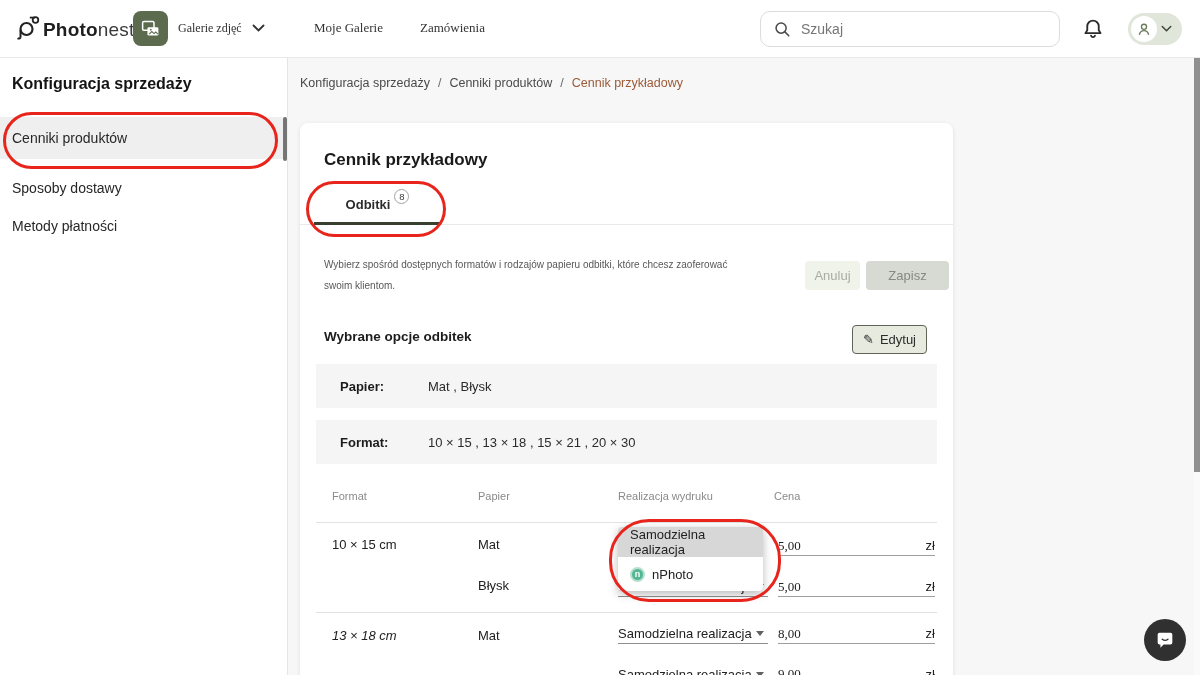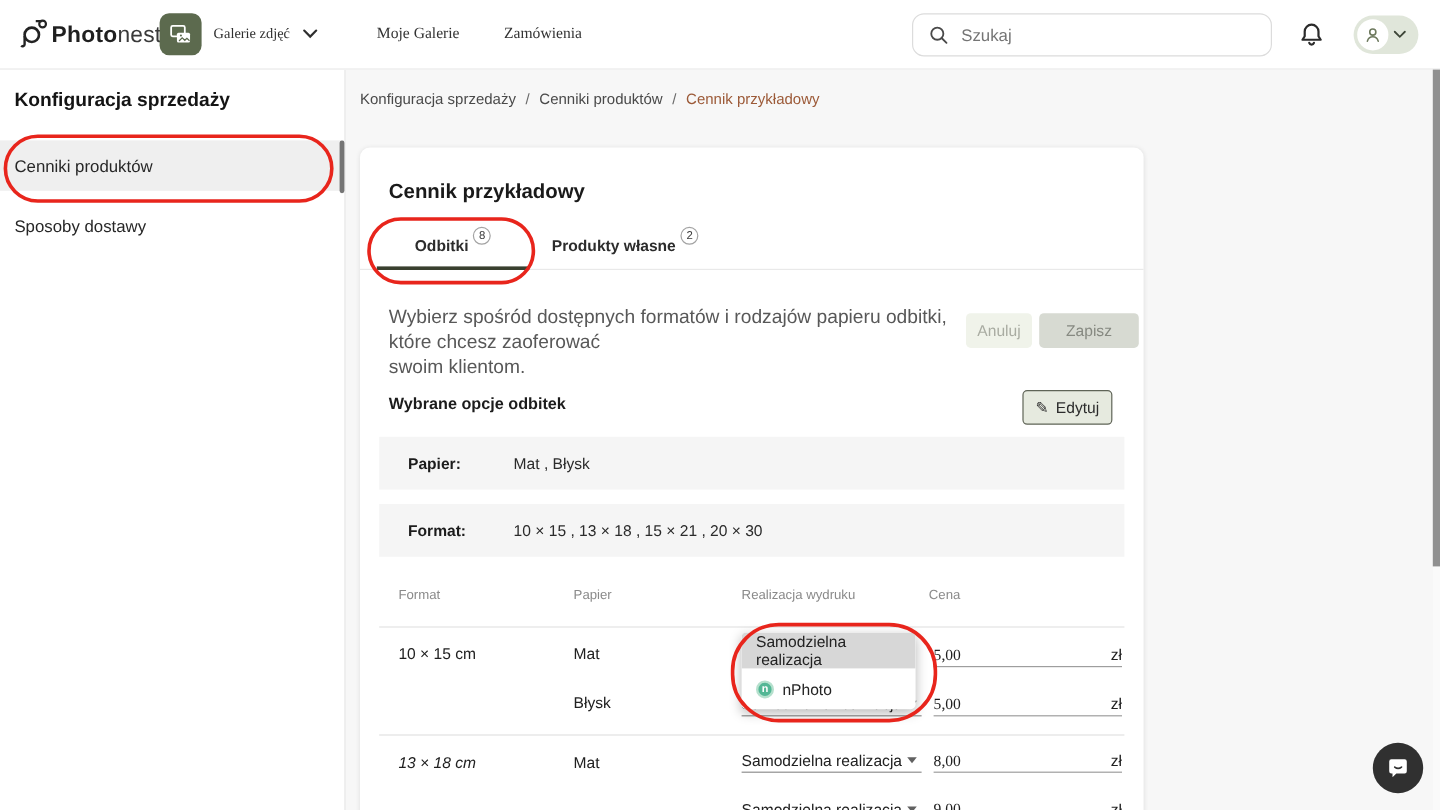--- a/index.html
+++ b/index.html
@@ -38,21 +38,21 @@
 
   
   .card { position:absolute; left:300px; top:123px; width:653px; height:560px; background:#fff; border-radius:8px 8px 0 0; box-shadow:0 1px 4px rgba(0,0,0,.10); z-index:1; }
   .card-title { position:absolute; left:24px; top:27px; font-size:17px; font-weight:700; color:#1a1a1a; }
   .tabs-line { position:absolute; left:0; top:101px; width:653px; height:1px; background:#e9e9e9; }
   .tab { position:absolute; top:62px; height:39px; display:flex; align-items:center; justify-content:center; font-size:13px; font-weight:600; color:#2c2c2c; cursor:pointer; }
   .tab1 { left:14px; width:127px; }
   .tab2 { left:141px; width:160px; }
   .tab-underline { position:absolute; left:14px; top:99px; width:127px; height:3px; background:#39402f; }
   .badge { display:inline-flex; align-items:center; justify-content:center; width:15px; height:15px; border:1px solid #a3a3a3; border-radius:50%; background:#fff; font-size:9.5px; font-weight:400; color:#3a3a3a; margin-left:4px; transform:translateY(-8px); }
-  .desc { position:absolute; left:24px; top:131px; width:480px; font-size:16px; line-height:21px; color:#585858; }
+  .desc { position:absolute; left:24px; top:131px; width:480px; font-size:10px; line-height:21px; color:#585858; }
   .btn { position:absolute; height:29px; border:none; border-radius:4px; font-size:13px; font-family:"Liberation Sans", sans-serif; display:flex; align-items:center; justify-content:center; cursor:pointer; }
   .btn-cancel { left:505px; top:138px; width:55px; background:#f0f3ea; color:#a9aca2; }
   .btn-save { left:566px; top:138px; width:83px; background:#d7dad2; color:#868981; }
   .options-title { position:absolute; left:24px; top:206px; font-size:13.5px; font-weight:700; color:#1c1c1c; }
   .btn-edit { left:552px; top:202px; width:75px; background:#e6eadf; border:1px solid #5f6457; color:#2c2c2c; gap:6px; }
   .sum-row { position:absolute; left:16px; width:621px; height:44px; background:#f5f5f5; display:flex; align-items:center; }
   .sum-label { position:absolute; left:24px; font-size:13px; font-weight:700; color:#1c1c1c; }
   .sum-value { position:absolute; left:112px; font-size:13px; color:#2b2b2b; }
   .th { position:absolute; top:367px; font-size:11px; color:#8a8a8a; }
   .thead-line { position:absolute; left:16px; top:399px; width:621px; height:1px; background:#e3e3e3; }
@@ -143,43 +143,42 @@
 </header>
 
 <aside class="sidebar">
   <div class="sidebar-title">Konfiguracja sprzedaży</div>
   <div class="side-item active" style="top:59px;">
       <span>Cenniki produktów</span>
     </div>
   <div class="side-item" style="top:110px;">
       <span>Sposoby dostawy</span>
     </div>
+  <div class="side-item" style="top:148px;">
+      <span>Metody płatności</span>
+    </div>
   <div class="side-thumb"></div>
 </aside>
 
 <nav class="breadcrumb">
   <span>Konfiguracja sprzedaży</span>
   <span class="bc-sep">/</span>
   <span>Cenniki produktów</span>
   <span class="bc-sep">/</span>
   <span class="bc-active">Cennik przykładowy</span>
 </nav>
 
 <section class="card">
   <h1 class="card-title">Cennik przykładowy</h1>
 
   <div class="tabs-line"></div>
   <div class="tab tab1">
     <span>Odbitki</span>
     <span class="badge">8</span>
   </div>
-  <div class="tab tab2">
-    <span>Produkty własne</span>
-    <span class="badge">2</span>
-  </div>
   <div class="tab-underline"></div>
 
   <p class="desc">
     <span style="display:block;">Wybierz spośród dostępnych formatów i rodzajów papieru odbitki, które chcesz zaoferować</span>
     <span style="display:block;">swoim klientom.</span>
   </p>
   <button class="btn btn-cancel">Anuluj</button>
   <button class="btn btn-save">Zapisz</button>
 
   <div class="options-title">Wybrane opcje odbitek</div>

